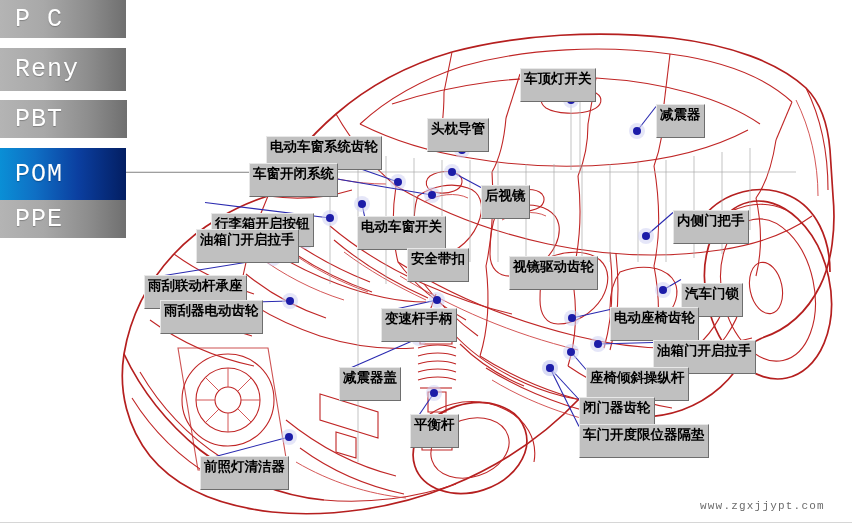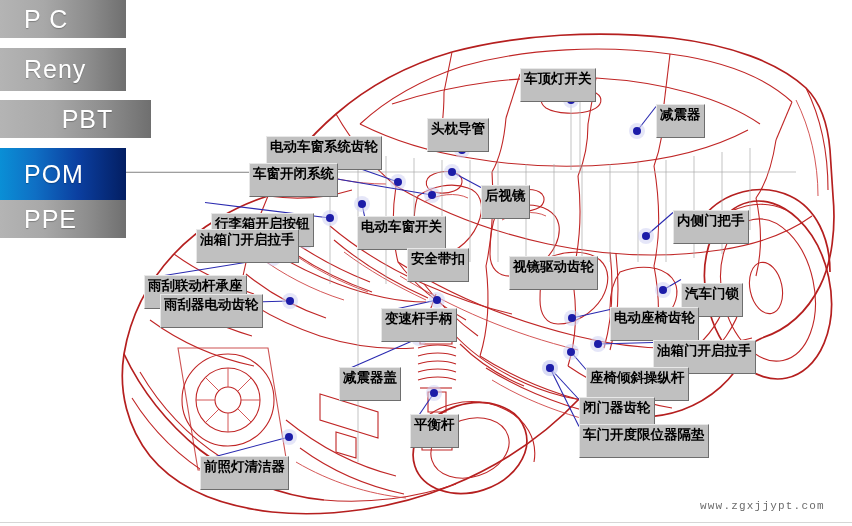--- a/index.html
+++ b/index.html
@@ -5,23 +5,23 @@
   html,body{margin:0;padding:0;background:#fff;}
   body{width:852px;height:526px;overflow:hidden;
        font-family:"Liberation Sans","DejaVu Sans",sans-serif;}
   #stage{position:relative;width:852px;height:526px;background:#ffffff;overflow:hidden;}
 
   
   .mat-tab{
     position:absolute;left:0;width:126px;
     display:flex;align-items:center;
     color:#ffffff;
-    font-family:Liberation Sans, sans-serif;
+    font-family:Liberation Mono, monospace;
     font-size:25px;letter-spacing:1px;
-    padding-left:24px;box-sizing:border-box;
+    padding-left:15px;box-sizing:border-box;
     background:linear-gradient(to right,#b4b4b4 0%,#a8a8a8 35%,#8d8d8d 70%,#6f6f6f 100%);
     text-shadow:0 1px 1px rgba(0,0,0,.25);
   }
   .mat-tab.active{
     background:linear-gradient(to right,#0a8fd6 0%,#0f6fc4 28%,#0b3fa0 62%,#031e62 100%);
   }
 
   
   .tab-lead{position:absolute;height:0;border-top:1px solid #9a9a9a;}
 
@@ -314,21 +314,21 @@
       <circle cx="289" cy="437" r="4" class="dot"></circle>
     </svg>
 
   <div id="tabs">
       <div class="mat-tab" style="left: 0px; top: 0px; width: 126px; height: 38px;">
         <span>P  C</span>
       </div>
       <div class="mat-tab" style="left: 0px; top: 48px; width: 126px; height: 43px;">
         <span>Reny</span>
       </div>
-      <div class="mat-tab" style="left: 0px; top: 100px; width: 151px; height: 38px; justify-content: center;">
+      <div class="mat-tab" style="left: 0px; top: 100px; width: 127px; height: 38px;">
         <span>PBT</span>
       </div>
       <div class="mat-tab active" style="left: 0px; top: 148px; width: 126px; height: 52px;">
         <span>POM</span>
       </div>
       <div class="mat-tab" style="left: 0px; top: 200px; width: 126px; height: 38px;">
         <span>PPE</span>
       </div>
     </div>
 
@@ -342,21 +342,21 @@
       <div class="lbl" style="left: 249px; top: 163px;">车窗开闭系统</div>
       <div class="lbl" style="left: 481px; top: 185px;">后视镜</div>
       <div class="lbl" style="left: 673px; top: 210px;">内侧门把手</div>
       <div class="lbl" style="left: 211px; top: 200px; margin-top: 13px;">行李箱开启按钮</div>
       <div class="lbl" style="left: 357px; top: 216px;">电动车窗开关</div>
       <div class="lbl" style="left: 196px; top: 229px;">油箱门开启拉手</div>
       <div class="lbl" style="left: 407px; top: 248px;">安全带扣</div>
       <div class="lbl" style="left: 509px; top: 256px;">视镜驱动齿轮</div>
       <div class="lbl" style="left: 681px; top: 283px;">汽车门锁</div>
       <div class="lbl" style="left: 144px; top: 275px;">雨刮联动杆承座</div>
-      <div class="lbl" style="left: 160px; top: 294px;">雨刮器电动齿轮</div>
+      <div class="lbl" style="left: 160px; top: 300px;">雨刮器电动齿轮</div>
       <div class="lbl" style="left: 610px; top: 307px;">电动座椅齿轮</div>
       <div class="lbl" style="left: 381px; top: 308px;">变速杆手柄</div>
       <div class="lbl" style="left: 653px; top: 340px;">油箱门开启拉手</div>
       <div class="lbl" style="left: 586px; top: 367px;">座椅倾斜操纵杆</div>
       <div class="lbl" style="left: 339px; top: 367px;">减震器盖</div>
       <div class="lbl" style="left: 579px; top: 397px;">闭门器齿轮</div>
       <div class="lbl" style="left: 410px; top: 414px;">平衡杆</div>
       <div class="lbl" style="left: 579px; top: 424px;">车门开度限位器隔垫</div>
       <div class="lbl" style="left: 200px; top: 456px;">前照灯清洁器</div>
     </div>

